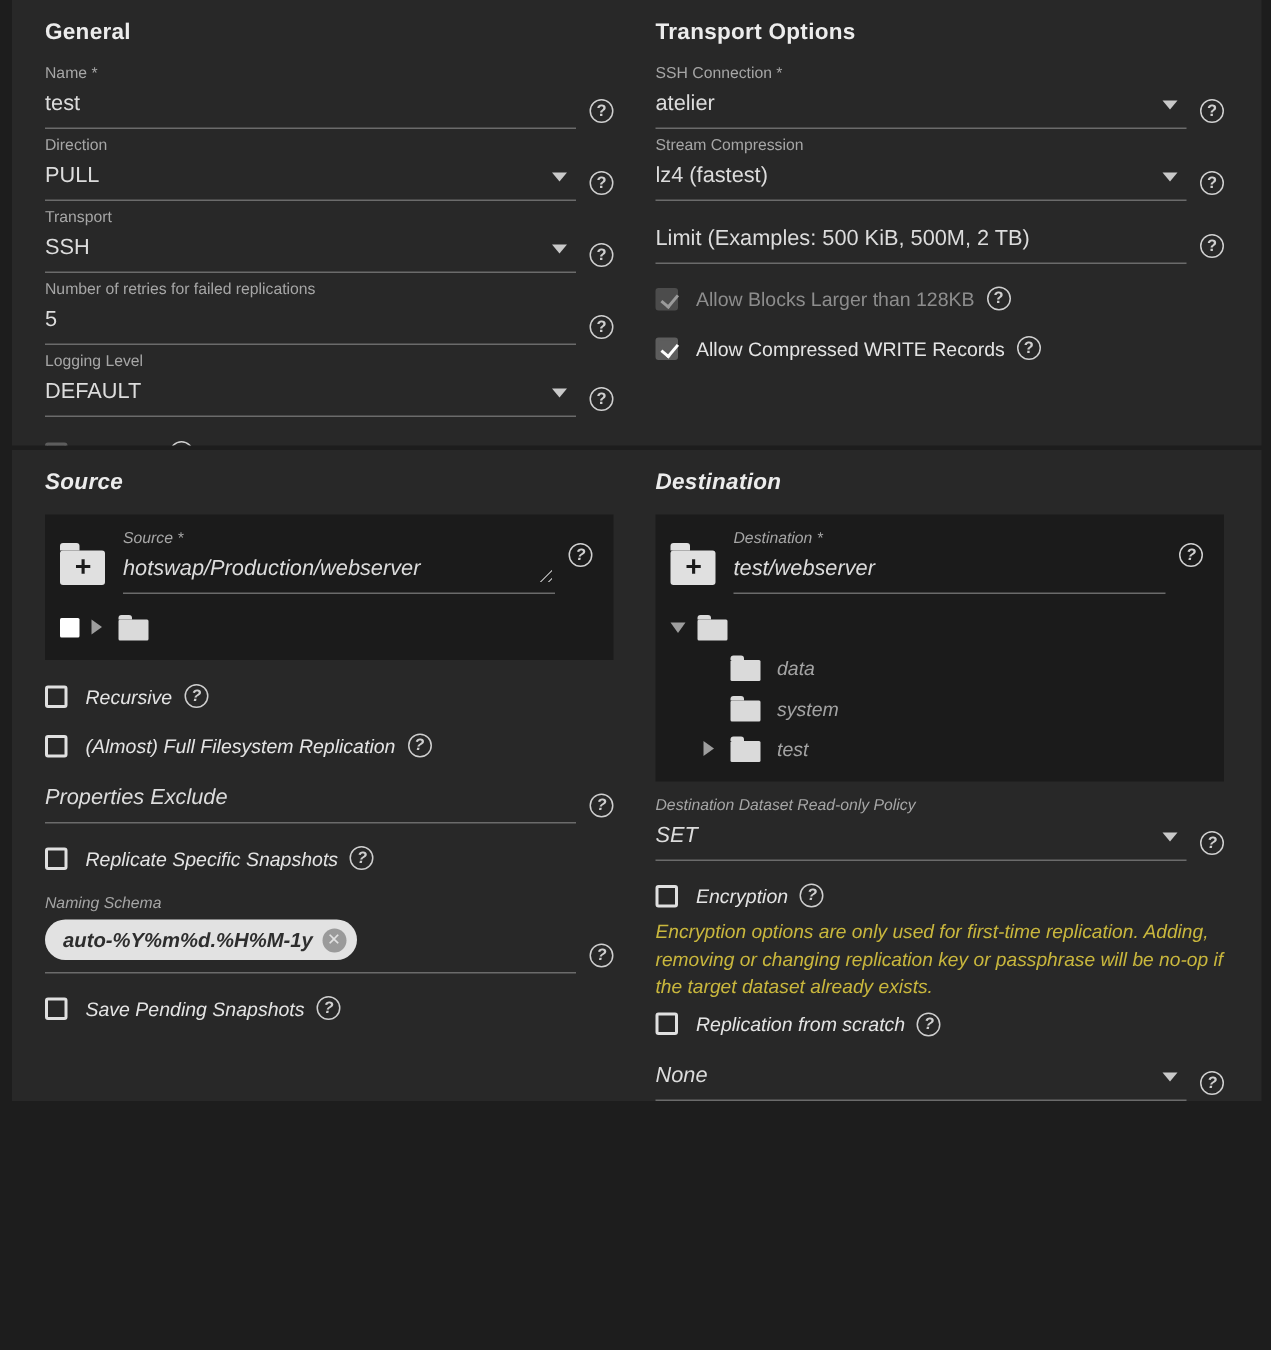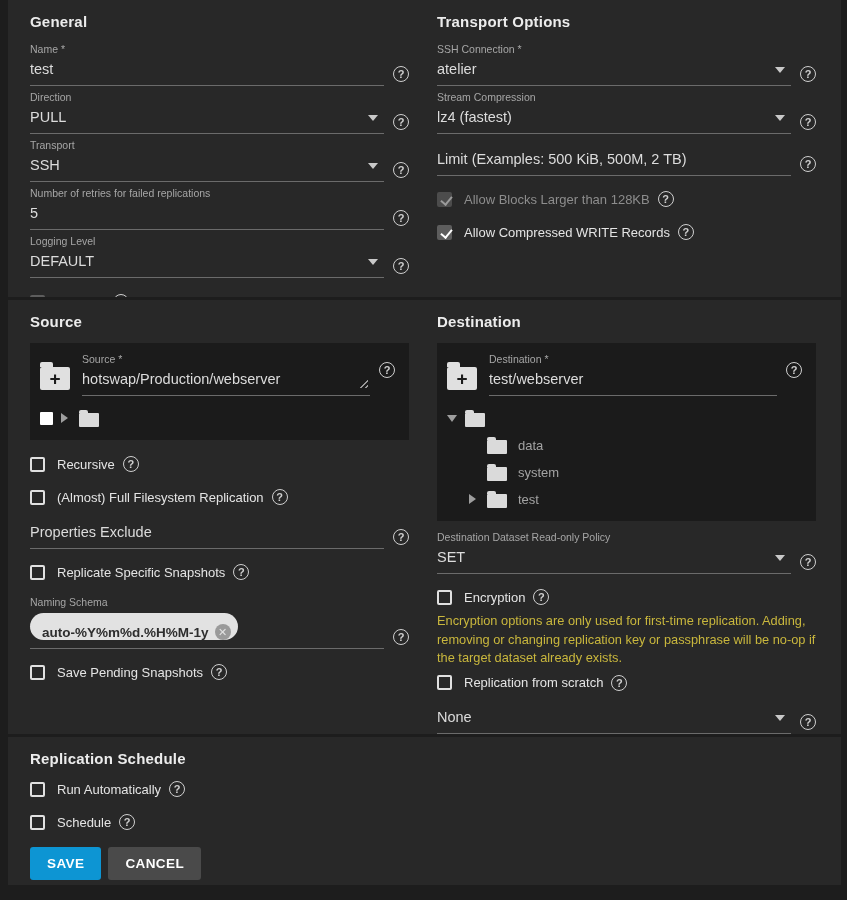--- a/index.html
+++ b/index.html
@@ -27,21 +27,21 @@
     display:flex;flex-direction:column;
   }
   .card{
     background:var(--card-bg);
     margin-bottom:3px;
     padding:13px 25px 10px 22px;
     overflow:hidden;
   }
   .card.two-col{display:grid;grid-template-columns:1fr 1fr;column-gap:28px;}
   .card-1{height:297px;}
-  .card-2{height:434px;}
+  .card-2{height:434px;font-style:italic;}
   .card-3{flex:1;}
   h2.section-title{
     font-size:15px;font-weight:bold;color:#ececec;
     margin:0 0 13px 0;letter-spacing:.2px;
   }
   
   .field{margin-bottom:5px;}
   .flabel{font-size:10.5px;line-height:13px;color:var(--label-gray);margin-bottom:2px;}
   .frow{display:flex;align-items:flex-end;}
   .control{
@@ -118,21 +118,21 @@
     content:"";position:absolute;top:-3px;left:0;width:9px;height:3px;
     background:#dadada;border-radius:2px 2px 0 0;
   }
   .tree-label{font-size:13px;color:#a3a3a3;margin-left:11px;}
   .tree-cb{width:13px;height:13px;background:#fff;border-radius:1px;flex:0 0 13px;margin-right:8px;}
   .indent{margin-left:22px;}
   
   .chip-control{min-height:36px;align-items:center;padding-bottom:8px;}
   .chip{
     background:#e2e2e2;color:#2e2e2e;border-radius:16px;
-    display:inline-flex;align-items:flex-end;height:27px;padding:0 7px 0 12px;
+    display:inline-flex;align-items:center;height:27px;padding:0 7px 0 12px;
     font-size:13.5px;font-weight:bold;
   }
   .chip-x{
     width:16px;height:16px;border-radius:50%;background:#9a9a9a;
     display:flex;align-items:center;justify-content:center;
     color:#e2e2e2;font-size:11px;margin-left:6px;font-weight:normal;
   }
   .chip-x::before{content:"\2715";}
   
   .warning{
@@ -415,34 +415,14 @@
           <div class="control">
               <span class="fvalue">None</span>
               <span class="dd-arrow"></span>
             </div>
           <span class="help"></span>
         </div>
       </div>
     </div>
   </section>
 
-  <section class="card card-3">
-    <h2 class="section-title">Replication Schedule</h2>
-
-    <div class="cbrow">
-      <span class="cb"></span>
-      <span class="cbl">Run Automatically</span>
-      <span class="help cb-help"></span>
-    </div>
-
-    <div class="cbrow">
-      <span class="cb"></span>
-      <span class="cbl">Schedule</span>
-      <span class="help cb-help"></span>
-    </div>
-
-    <div class="btn-row">
-      <button class="btn btn-save">SAVE</button>
-      <button class="btn btn-cancel">CANCEL</button>
-    </div>
-  </section>
 
 </div>
 
 </body></html>

